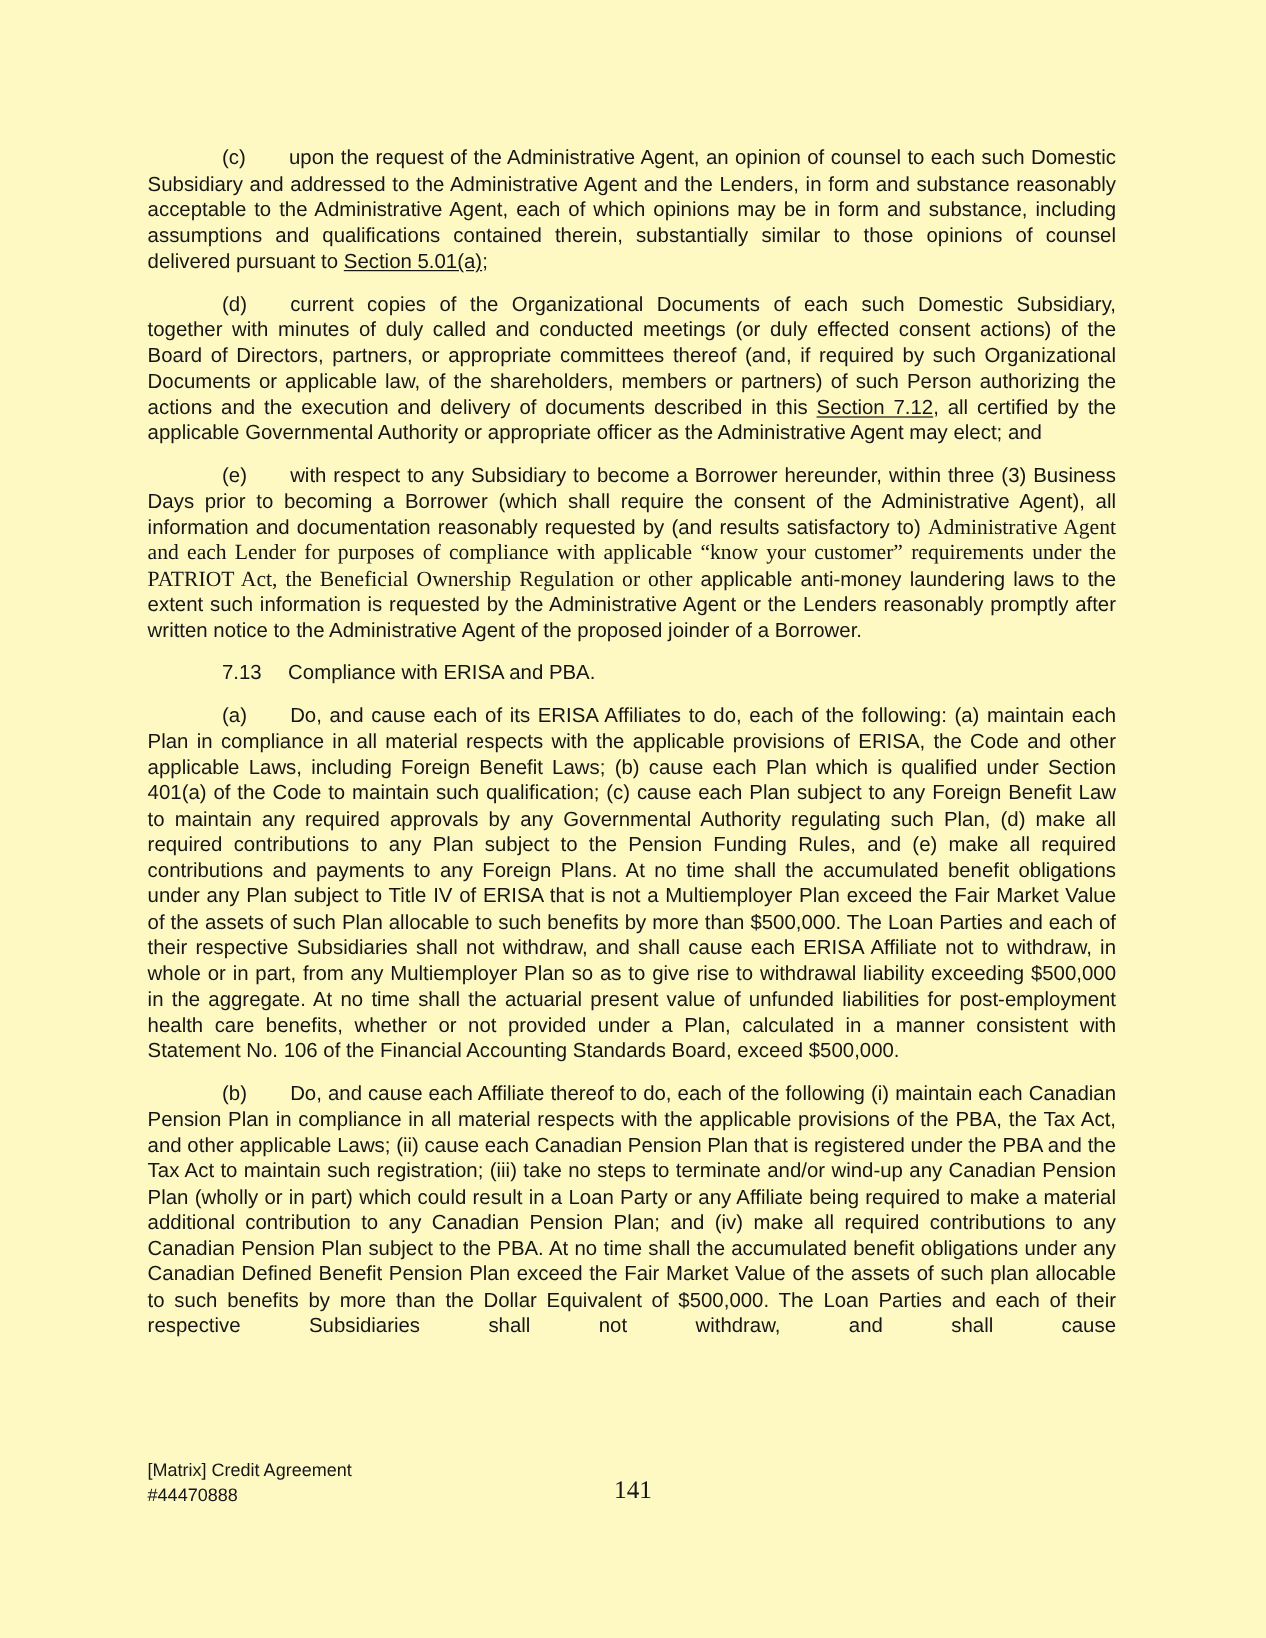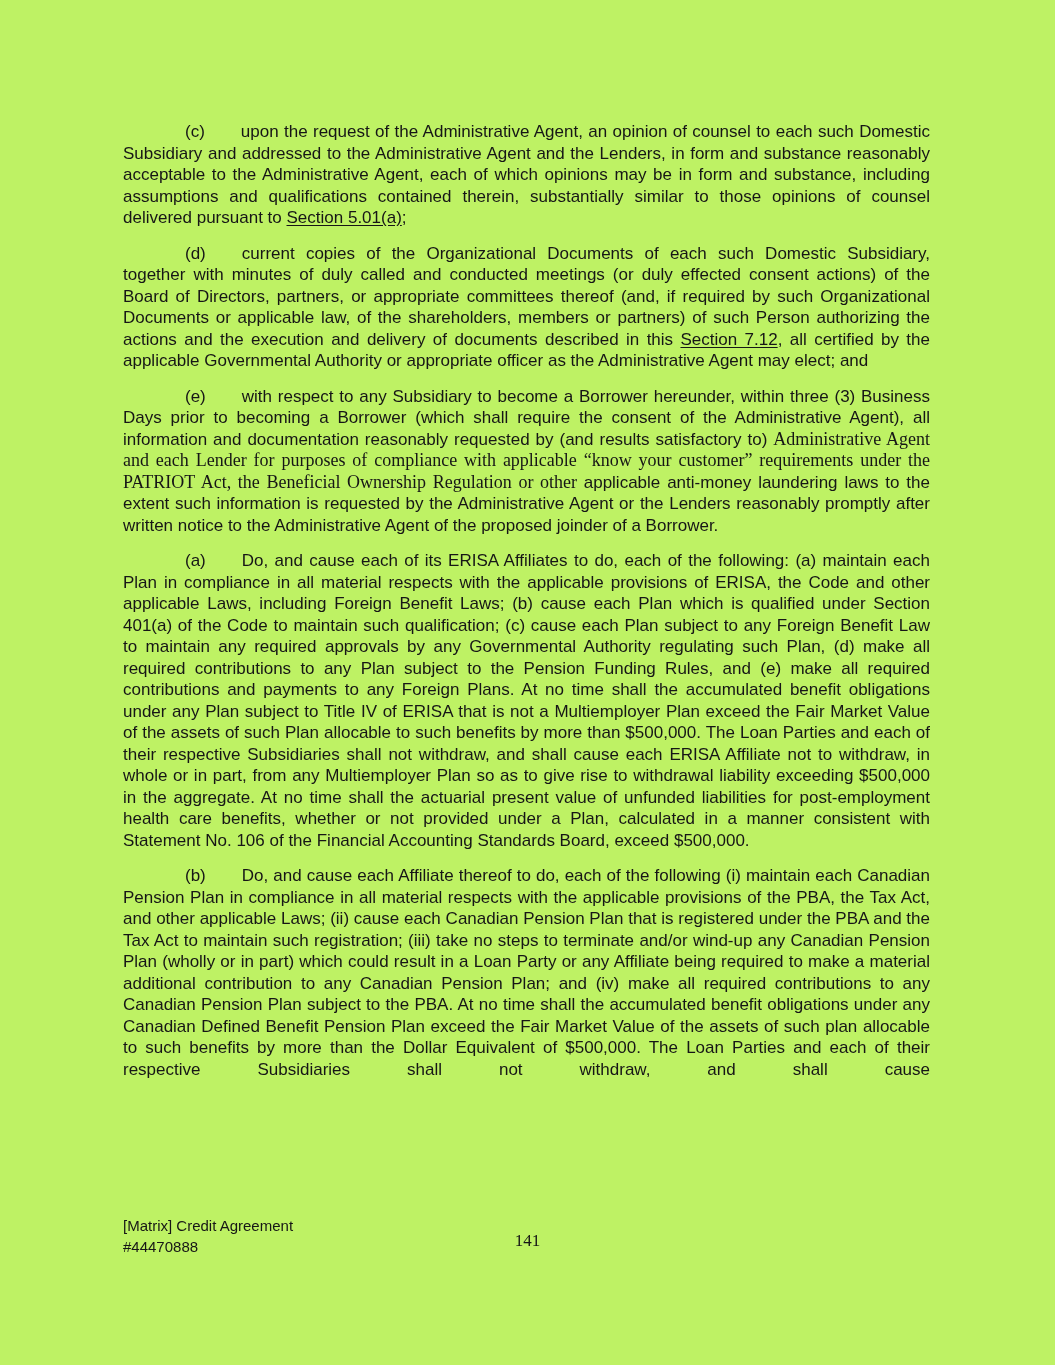--- a/index.html
+++ b/index.html
@@ -1,21 +1,21 @@
 <!DOCTYPE html>
 <html><head>
 <meta charset="utf-8">
 <style>
   html, body { margin: 0; padding: 0; background: #ffffff; }
   .page {
     position: relative;
     width: 1055px;
     height: 1365px;
     box-sizing: border-box;
-    background: #bef264;
+    background: #fef9c3;
     color: #161616;
     padding: 121px 125px 0 123px;
     font-family: "Liberation Sans", sans-serif;
     font-size: 17px;
     line-height: 21.5px;
     text-align: justify;
     overflow: hidden;
   }
   .para { margin: 0 0 14px 0; }
   .para:last-of-type { margin-bottom: 14px; }
@@ -26,21 +26,21 @@
   .serif { font-family: "Liberation Serif", serif; font-size: 18px; }
   .justify-last { text-align-last: justify; }
   .heading { margin: 0 0 14px 0; text-align: left; }
   .page-number {
     position: absolute;
     top: 1230px;
     left: 0;
     width: 1055px;
     text-align: center;
     font-family: "Liberation Serif", serif;
-    font-size: 17px;
+    font-size: 21px;
     line-height: 22px;
   }
   .footer {
     position: absolute;
     top: 1216px;
     left: 123px;
     font-size: 15px;
     line-height: 20.5px;
     text-align: left;
   }
@@ -49,20 +49,21 @@
 <body>
 
 <div class="page">
 
   <p class="para"><span class="ind"></span><span>(c)</span><span class="tab"></span><span>upon the request of the Administrative Agent, an opinion of counsel to each such Domestic Subsidiary and addressed to the Administrative Agent and the Lenders, in form and substance reasonably acceptable to the Administrative Agent, each of which opinions may be in form and substance, including assumptions and qualifications contained therein, substantially similar to those opinions of counsel delivered pursuant to </span><span class="ref">Section 5.01(a)</span><span>;</span></p>
 
   <p class="para"><span class="ind"></span><span>(d)</span><span class="tab"></span><span>current copies of the Organizational Documents of each such Domestic Subsidiary, together with minutes of duly called and conducted meetings (or duly effected consent actions) of the Board of Directors, partners, or appropriate committees thereof (and, if required by such Organizational Documents or applicable law, of the shareholders, members or partners) of such Person authorizing the actions and the execution and delivery of documents described in this </span><span class="ref">Section 7.12</span><span>, all certified by the applicable Governmental Authority or appropriate officer as the Administrative Agent may elect; and</span></p>
 
   <p class="para"><span class="ind"></span><span>(e)</span><span class="tab"></span><span>with respect to any Subsidiary to become a Borrower hereunder, within three (3) Business Days prior to becoming a Borrower (which shall require the consent of the Administrative Agent), all information and documentation reasonably requested by (and results satisfactory to) </span><span class="serif">Administrative Agent and each Lender for purposes of compliance with applicable “know your customer” requirements under the PATRIOT Act, the Beneficial Ownership Regulation or other </span><span>applicable anti-money laundering laws to the extent such information is requested by the Administrative Agent or the Lenders reasonably promptly after written notice to the Administrative Agent of the proposed joinder of a Borrower.</span></p>
 
+  <p class="heading"><span class="ind"></span><span>7.13</span><span class="tab-sm"></span><span>Compliance with ERISA and PBA.</span></p>
 
   <p class="para"><span class="ind"></span><span>(a)</span><span class="tab"></span><span>Do, and cause each of its ERISA Affiliates to do, each of the following: (a) maintain each Plan in compliance in all material respects with the applicable provisions of ERISA, the Code and other applicable Laws, including Foreign Benefit Laws; (b) cause each Plan which is qualified under Section 401(a) of the Code to maintain such qualification; (c) cause each Plan subject to any Foreign Benefit Law to maintain any required approvals by any Governmental Authority regulating such Plan, (d) make all required contributions to any Plan subject to the Pension Funding Rules, and (e) make all required contributions and payments to any Foreign Plans. At no time shall the accumulated benefit obligations under any Plan subject to Title IV of ERISA that is not a Multiemployer Plan exceed the Fair Market Value of the assets of such Plan allocable to such benefits by more than $500,000. The Loan Parties and each of their respective Subsidiaries shall not withdraw, and shall cause each ERISA Affiliate not to withdraw, in whole or in part, from any Multiemployer Plan so as to give rise to withdrawal liability exceeding $500,000 in the aggregate. At no time shall the actuarial present value of unfunded liabilities for post-employment health care benefits, whether or not provided under a Plan, calculated in a manner consistent with Statement No. 106 of the Financial Accounting Standards Board, exceed $500,000.</span></p>
 
   <p class="para justify-last"><span class="ind"></span><span>(b)</span><span class="tab"></span><span>Do, and cause each Affiliate thereof to do, each of the following (i) maintain each Canadian Pension Plan in compliance in all material respects with the applicable provisions of the PBA, the Tax Act, and other applicable Laws; (ii) cause each Canadian Pension Plan that is registered under the PBA and the Tax Act to maintain such registration; (iii) take no steps to terminate and/or wind-up any Canadian Pension Plan (wholly or in part) which could result in a Loan Party or any Affiliate being required to make a material additional contribution to any Canadian Pension Plan; and (iv) make all required contributions to any Canadian Pension Plan subject to the PBA. At no time shall the accumulated benefit obligations under any Canadian Defined Benefit Pension Plan exceed the Fair Market Value of the assets of such plan allocable to such benefits by more than the Dollar Equivalent of $500,000.  The Loan Parties and each of their respective Subsidiaries shall not withdraw, and shall cause</span></p>
 
   <div class="page-number">141</div>
 
   <div class="footer">
     <div>[Matrix] Credit Agreement</div>
     <div>#44470888</div>

